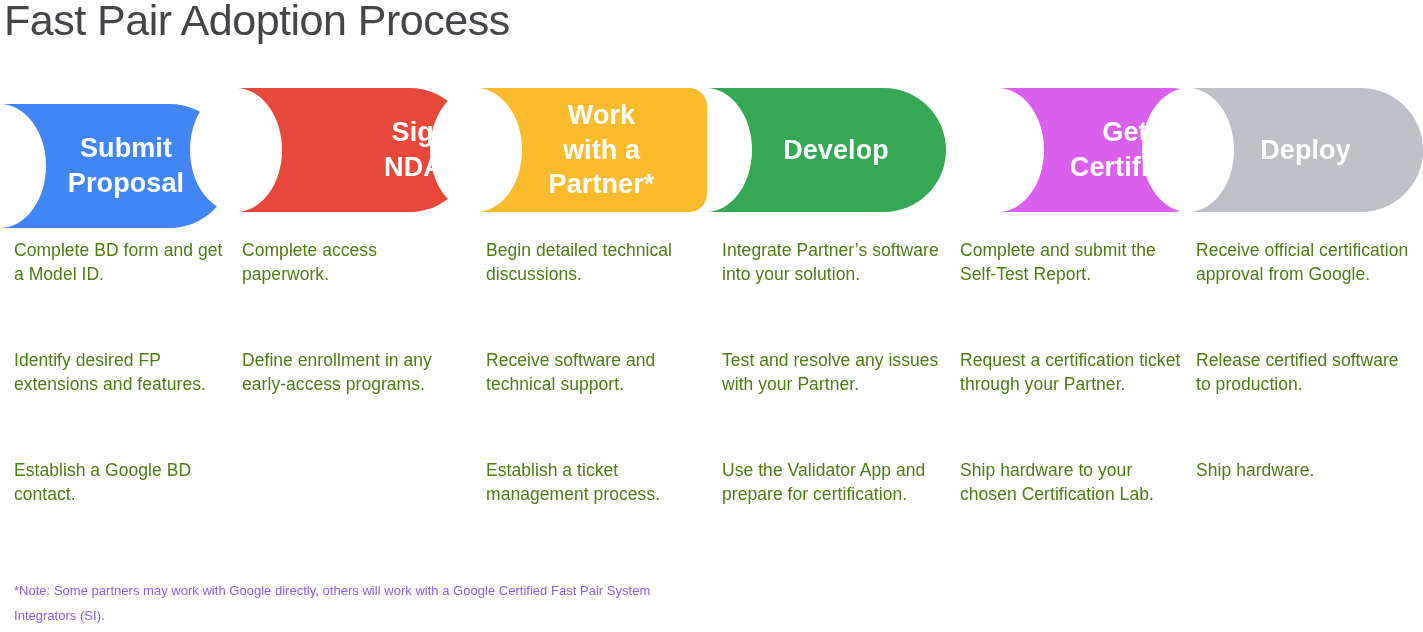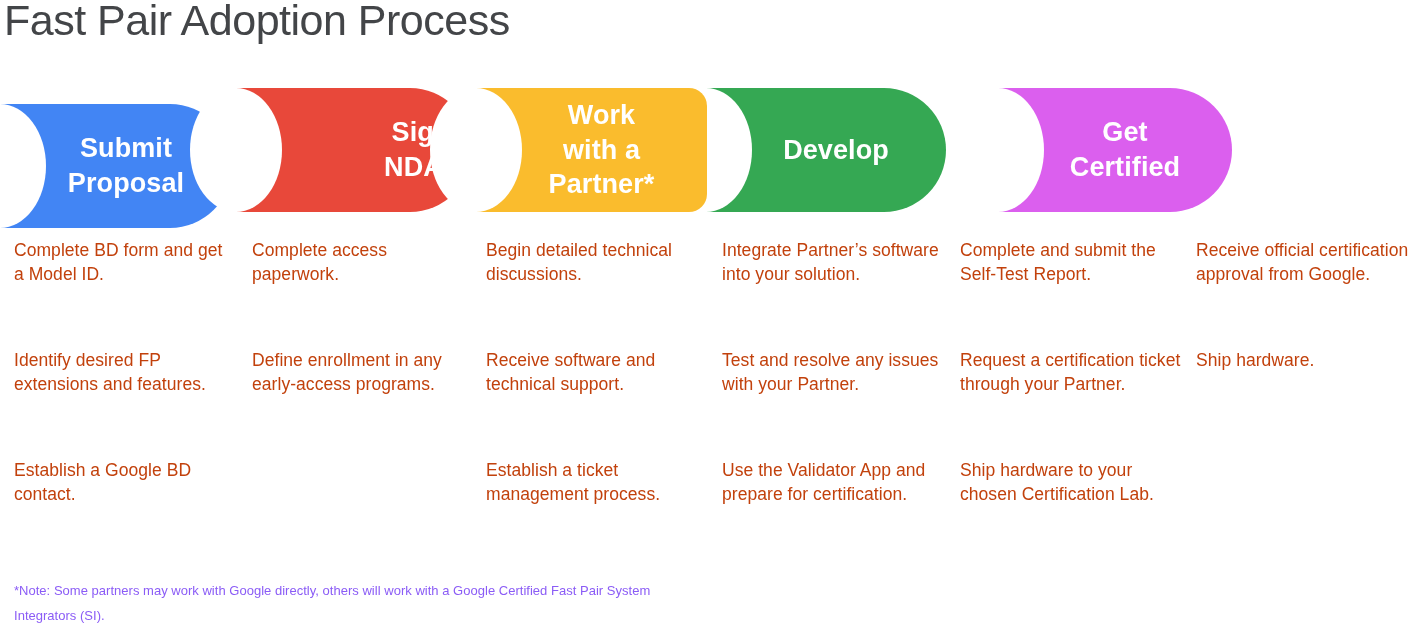--- a/index.html
+++ b/index.html
@@ -101,21 +101,21 @@
 
   .column {
     position: absolute;
     top: 0;
     width: 222px;
   }
 
   .detail {
     font-size: 17.5px;
     line-height: 24px;
-    color: #c2410c;
+    color: #4d7c0f;
     letter-spacing: 0.05px;
   }
 
   .slot { height: 110px; }
   .slot:last-child { height: auto; }
 
   
   .footnote {
     position: absolute;
     left: 14px;
@@ -158,35 +158,40 @@
         <div class="chev-label">Work
 with a
 Partner*</div>
       </div>
       <div class="chevron" style="left: 998px; width: 234px;">
         <div class="chev-body" style="background: rgb(219, 95, 238);"></div>
         <div class="chev-notch"></div>
         <div class="chev-label">Get
 Certified</div>
       </div>
+      <div class="chevron last" style="left: 1188px; width: 235px;">
+        <div class="chev-body" style="background: rgb(189, 193, 198);"></div>
+        <div class="chev-notch"></div>
+        <div class="chev-label">Deploy</div>
+      </div>
     </div>
 
   <div class="columns">
       <div class="column" style="left: 14px;">
         <div class="slot">
           <p class="detail">Complete BD form and get a Model ID.</p>
         </div>
         <div class="slot">
           <p class="detail">Identify desired FP extensions and features.</p>
         </div>
         <div class="slot">
           <p class="detail">Establish a Google BD contact.</p>
         </div>
       </div>
-      <div class="column" style="left: 252px;">
+      <div class="column" style="left: 242px;">
         <div class="slot">
           <p class="detail">Complete access paperwork.</p>
         </div>
         <div class="slot">
           <p class="detail">Define enrollment in any early-access programs.</p>
         </div>
       </div>
       <div class="column" style="left: 486px;">
         <div class="slot">
           <p class="detail">Begin detailed technical discussions.</p>
@@ -218,20 +223,23 @@
         </div>
         <div class="slot">
           <p class="detail">Ship hardware to your chosen Certification Lab.</p>
         </div>
       </div>
       <div class="column" style="left: 1196px;">
         <div class="slot">
           <p class="detail">Receive official certification approval from Google.</p>
         </div>
         <div class="slot">
+          <p class="detail">Release certified software to production.</p>
+        </div>
+        <div class="slot">
           <p class="detail">Ship hardware.</p>
         </div>
       </div>
     </div>
 
   <div class="footnote">*Note: Some partners may work with Google directly, others will work with a Google Certified Fast Pair System Integrators (SI).</div>
 
 </div>
 
 </body></html>

